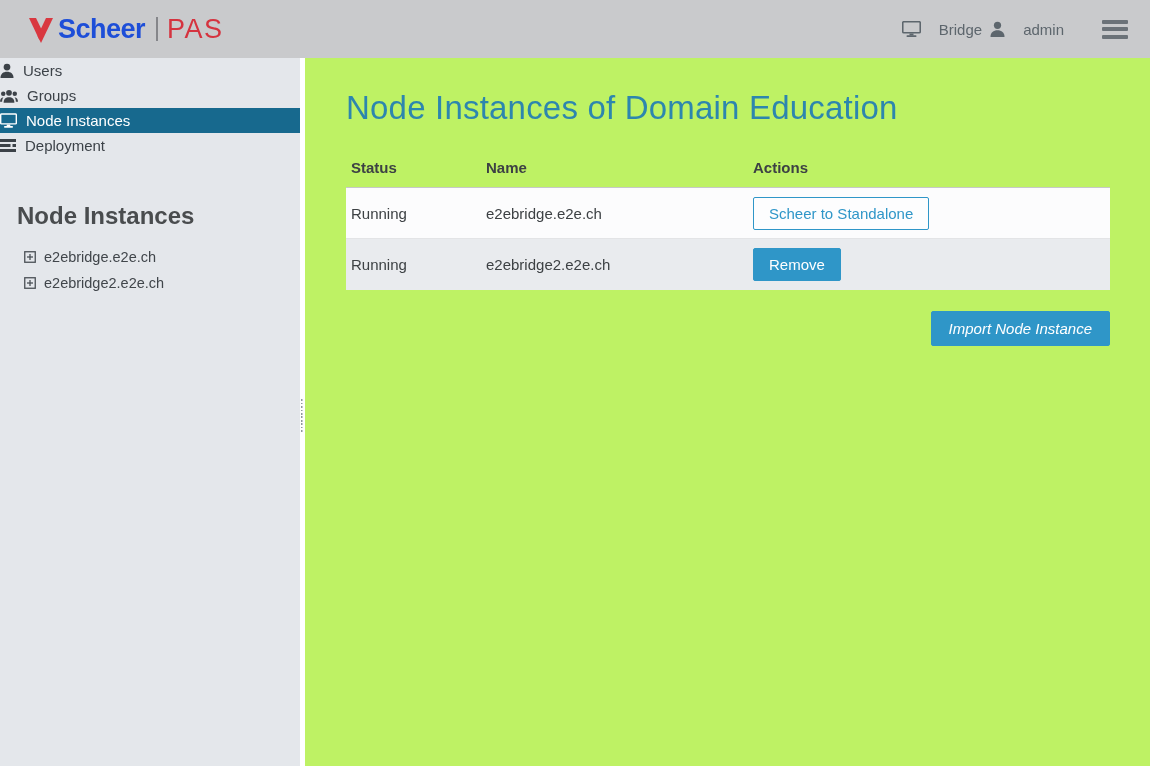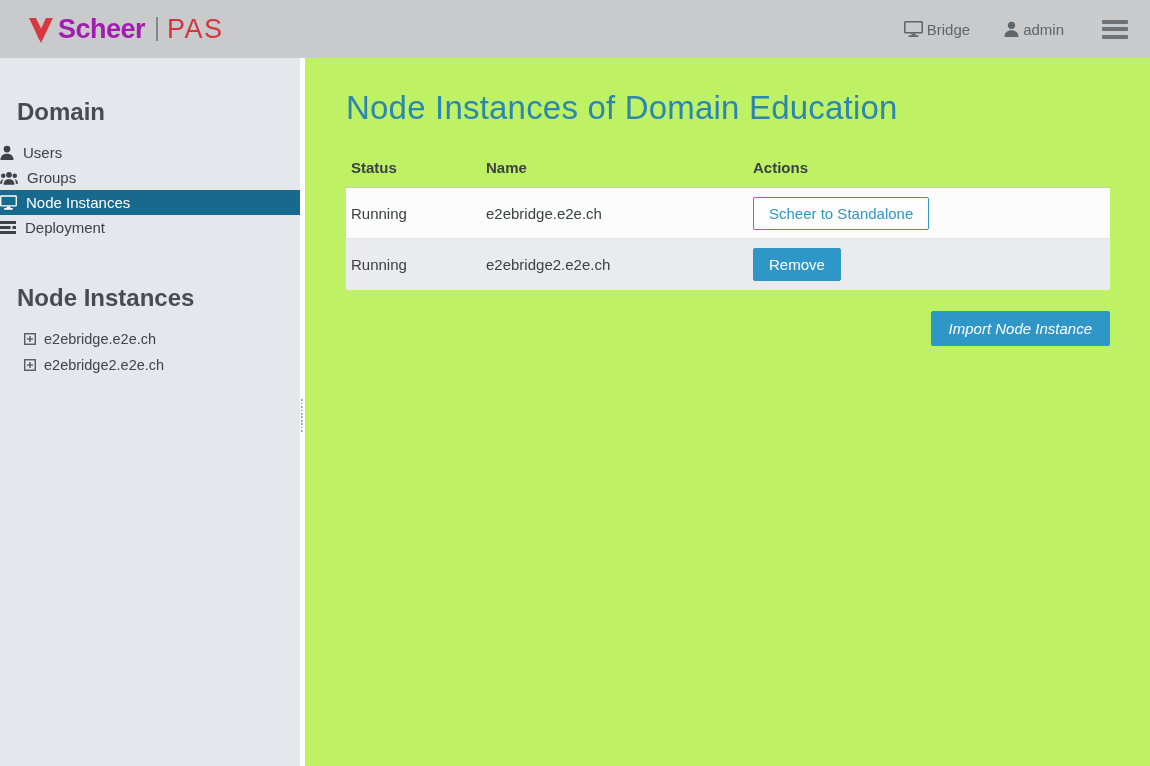--- a/index.html
+++ b/index.html
@@ -7,26 +7,26 @@
   body { font-family: "Liberation Sans", sans-serif; background: #efeff0; }
 
   
   .header {
     height: 58px; background: #c9cacc;
     display: flex; align-items: center; justify-content: space-between;
     padding: 0 20px 0 28px;
   }
   .logo { display: flex; align-items: center; gap: 2px; cursor: pointer; }
   .logo-mark { width: 26px; height: 27px; margin-right: 2px; }
-  .logo-brand { font-size: 27px; font-weight: bold; color: #a21caf; letter-spacing: -0.5px; }
+  .logo-brand { font-size: 27px; font-weight: bold; color: #1d4ed8; letter-spacing: -0.5px; }
   .logo-sep { width: 2px; height: 24px; background: #85868a; margin: 0 7px 0 9px; }
   .logo-product { font-size: 27px; font-weight: 300; color: #d5333f; letter-spacing: 1.5px; }
 
   .header-right { display: flex; align-items: center; color: #5d666d; font-size: 15px; }
-  .header-item { display: flex; align-items: center; gap: 4px; margin-left: 34px; cursor: pointer; }
+  .header-item { display: flex; align-items: center; gap: 18px; margin-left: 8px; cursor: pointer; }
   .header-item svg { display: block; }
   .hamburger { margin-left: 36px; cursor: pointer; padding: 4px 2px; }
   .hamburger span { display: block; width: 26px; height: 4px; background: #6b7278; margin: 3.5px 0; border-radius: 1px; }
 
   
   .container { display: flex; height: 708px; }
   .sidebar { width: 300px; background: #e4e7eb; flex: 0 0 300px; }
   .splitter { width: 5px; background: #ffffff; flex: 0 0 5px; position: relative; }
   .splitter-handle {
     position: absolute; top: 341px; left: 0; width: 5px; height: 34px;
@@ -121,21 +121,20 @@
       <span></span>
         <span></span>
         <span></span>
     </div>
   </div>
 </div>
 
 <div class="container">
 
   <div class="sidebar">
-    <div class="side-heading">Domain</div>
 
     <div class="nav-item">
       <svg width="14" height="15" viewBox="0 0 15 16">
         <circle cx="7.5" cy="4.3" r="3.6" fill="#3c4248"></circle>
         <path d="M0.5 16 C0.5 11.5 3.5 9.3 7.5 9.3 C11.5 9.3 14.5 11.5 14.5 16 Z" fill="#3c4248"></path>
       </svg>
       <span>Users</span>
     </div>
 
     <div class="nav-item">

